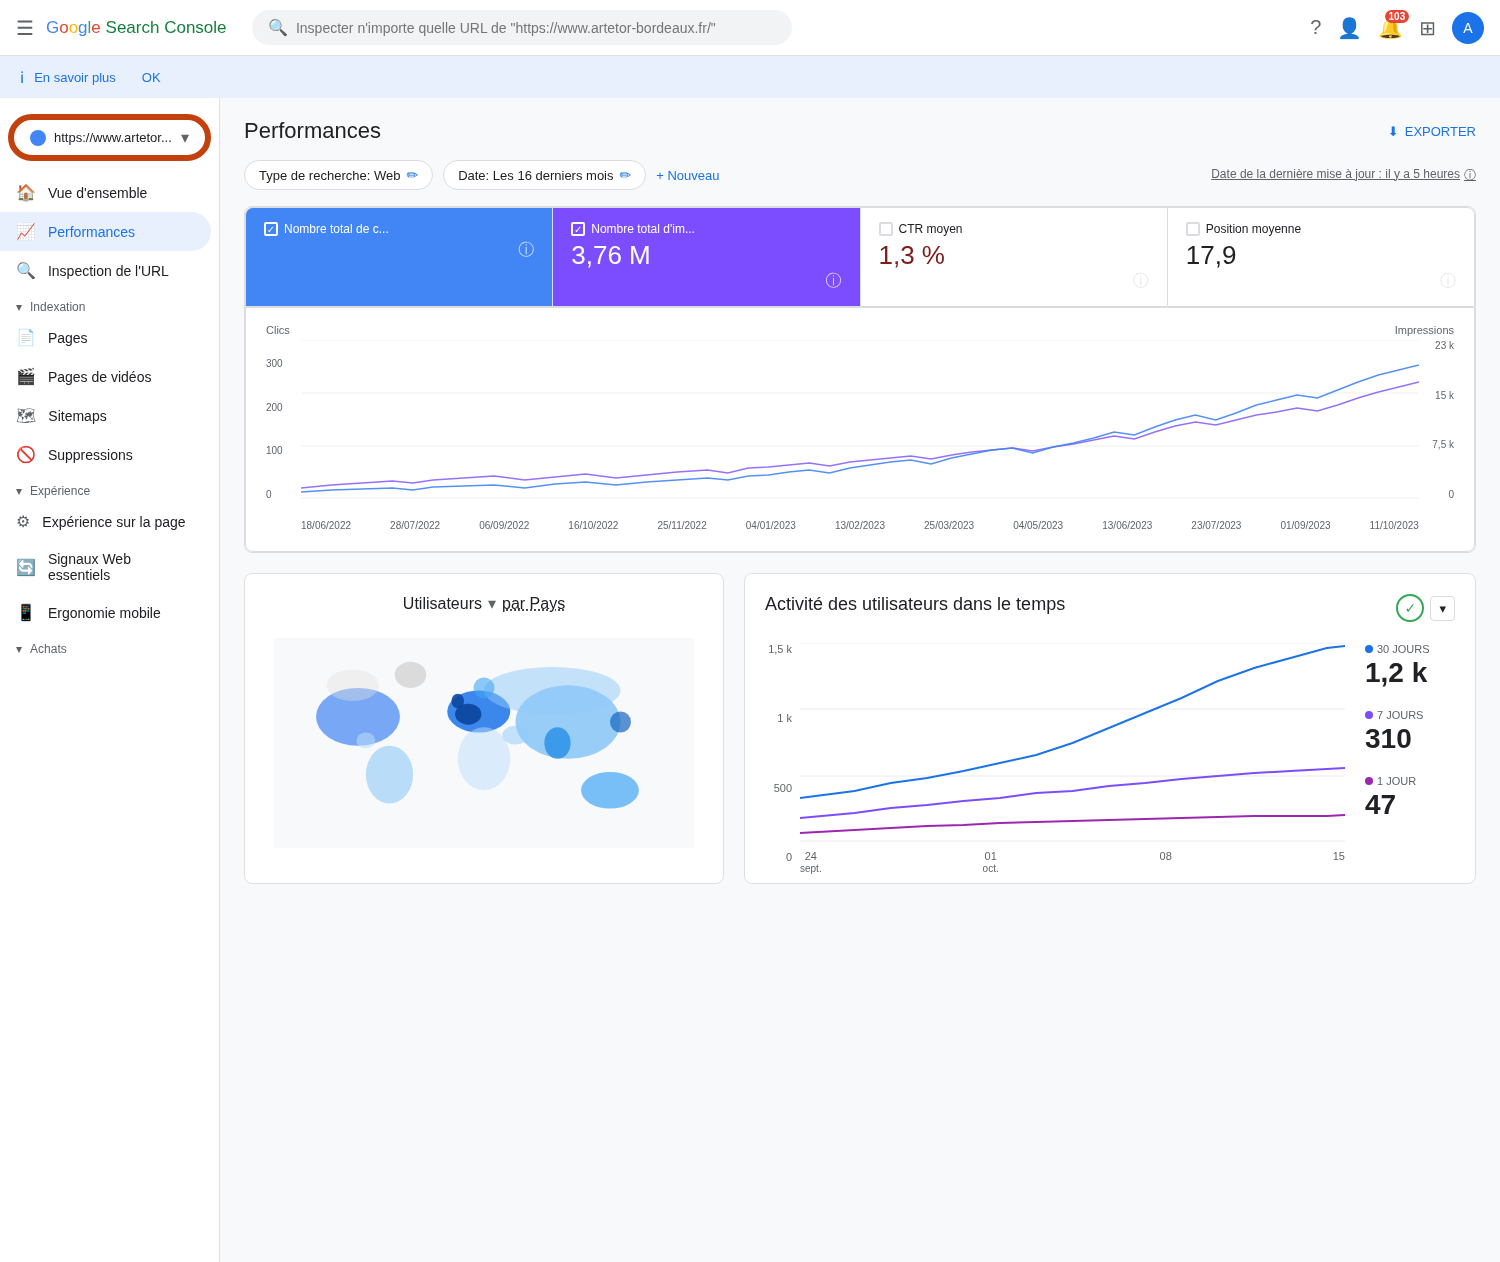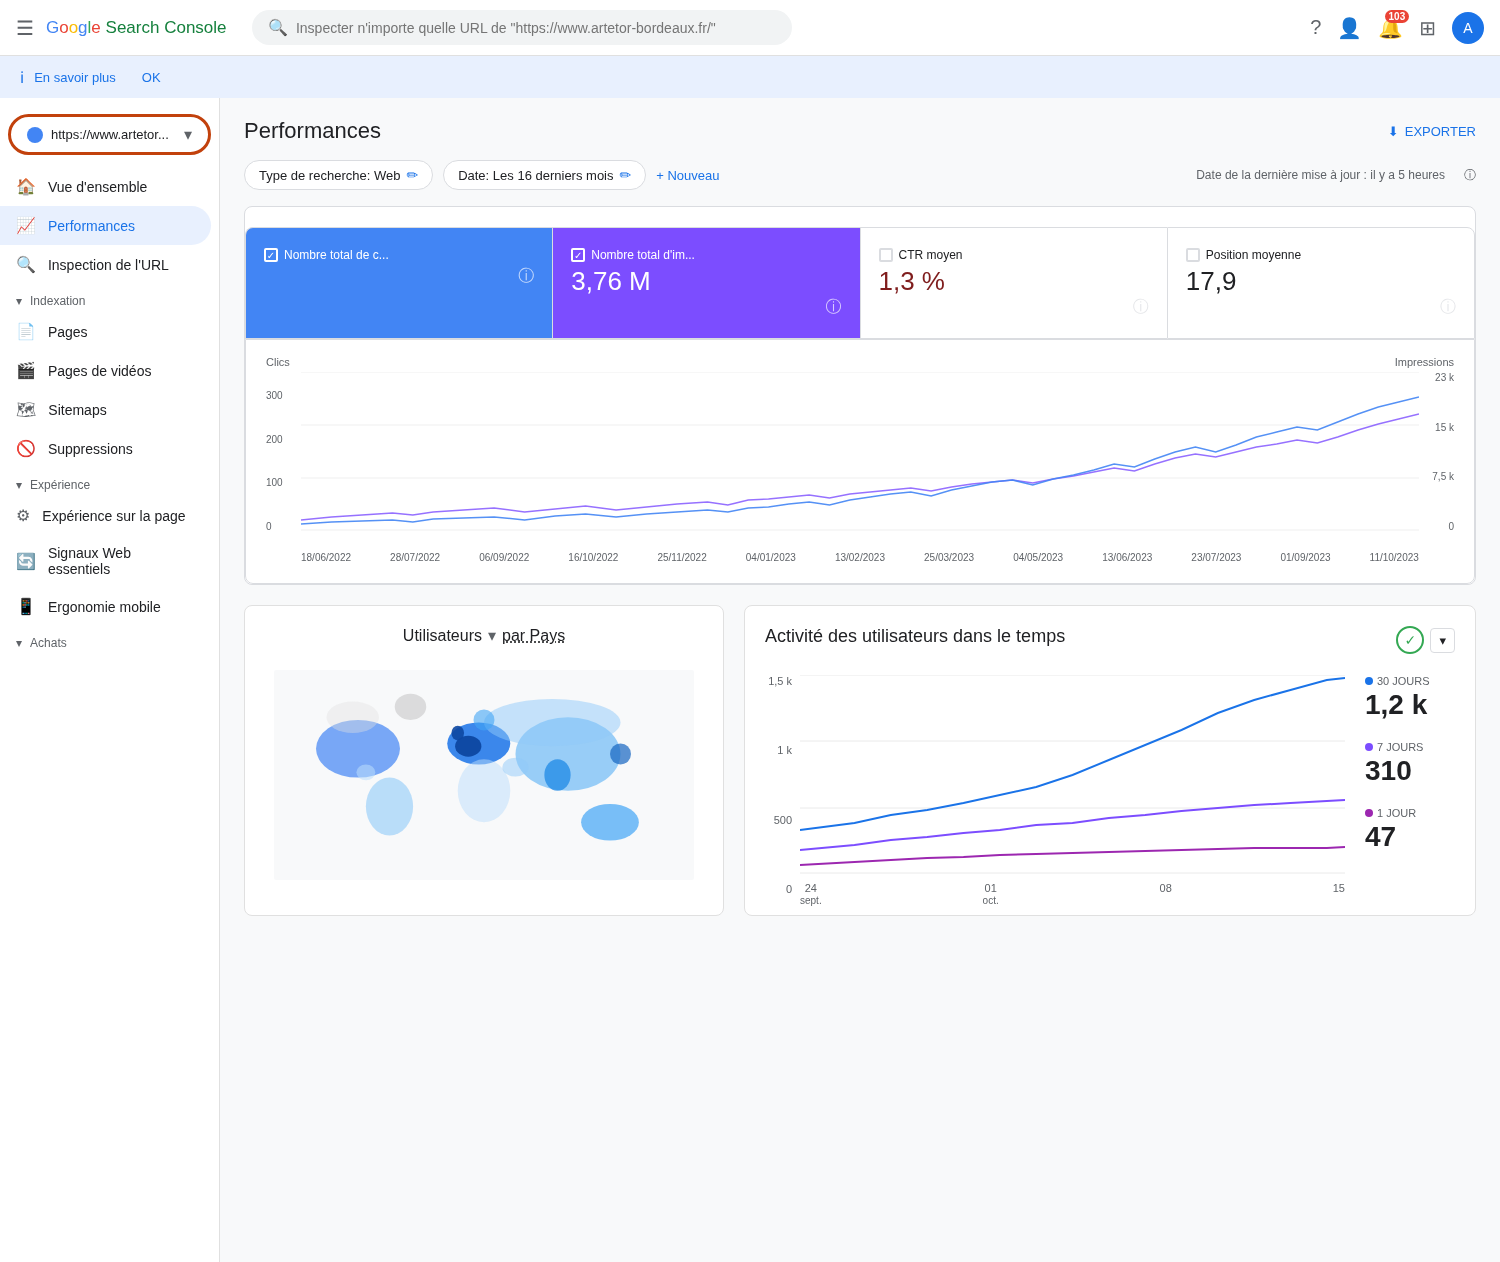--- a/index.html
+++ b/index.html
@@ -55,21 +55,21 @@
 
     
     .sidebar {
       width: 220px; background: #fff; border-right: 1px solid #e0e0e0;
       flex-shrink: 0; padding: 8px 0;
     }
     .site-selector {
       display: flex; align-items: center; gap: 8px;
       padding: 8px 16px; margin: 4px 8px; border-radius: 4px;
       cursor: pointer; font-size: 13px; color: #202124;
-      border: 3px solid #c2410c; border-radius: 24px;
+      border: 6px solid #c2410c; border-radius: 24px;
     }
     .site-favicon { width: 16px; height: 16px; background: #4285f4; border-radius: 50%; flex-shrink: 0; }
     .site-name { flex: 1; font-size: 13px; overflow: hidden; text-overflow: ellipsis; white-space: nowrap; }
     .chevron-down { font-size: 16px; color: #5f6368; }
 
     .nav-item {
       display: flex; align-items: center; gap: 12px;
       padding: 10px 16px; cursor: pointer; border-radius: 0 24px 24px 0;
       margin-right: 8px; font-size: 14px; color: #202124;
     }
@@ -99,29 +99,28 @@
       display: flex; align-items: center; gap: 6px;
       border: 1px solid #dadce0; border-radius: 20px;
       padding: 6px 14px; font-size: 13px; cursor: pointer;
       background: #fff; color: #202124;
     }
     .filter-chip .edit-icon { color: #1a73e8; font-size: 14px; }
     .new-btn {
       display: flex; align-items: center; gap: 6px;
       color: #1a73e8; font-size: 13px; cursor: pointer; font-weight: 500;
     }
-    .last-update { margin-left: auto; color: #5f6368; font-size: 12px; display: flex; align-items: center; gap: 19px; }
+    .last-update { margin-left: auto; color: #5f6368; font-size: 12px; display: flex; align-items: flex-start; gap: 4px; text-decoration: underline; }
 
     
     .metric-cards { display: flex; gap: 0; margin-bottom: 0; }
     .metric-card {
-      min-width: 120px; padding: 20px 18px;
+      min-width: 120px; padding: 14px 18px;
       border: 1px solid #dadce0; border-right: none; cursor: pointer;
       background: #fff;
-      margin-top: 20px;
     }
     .metric-card:first-child { border-radius: 8px 0 0 0; }
     .metric-card:last-child { border-radius: 0 8px 0 0; border-right: 1px solid #dadce0; }
     .metric-card.active-blue { background: #4285f4; color: #fff; }
     .metric-card.active-purple { background: #7c4dff; color: #fff; }
     .metric-card-label {
       display: flex; align-items: center; gap: 6px;
       font-size: 12px; margin-bottom: 4px;
     }
     .metric-check { width: 14px; height: 14px; border: 2px solid currentColor; border-radius: 2px;

